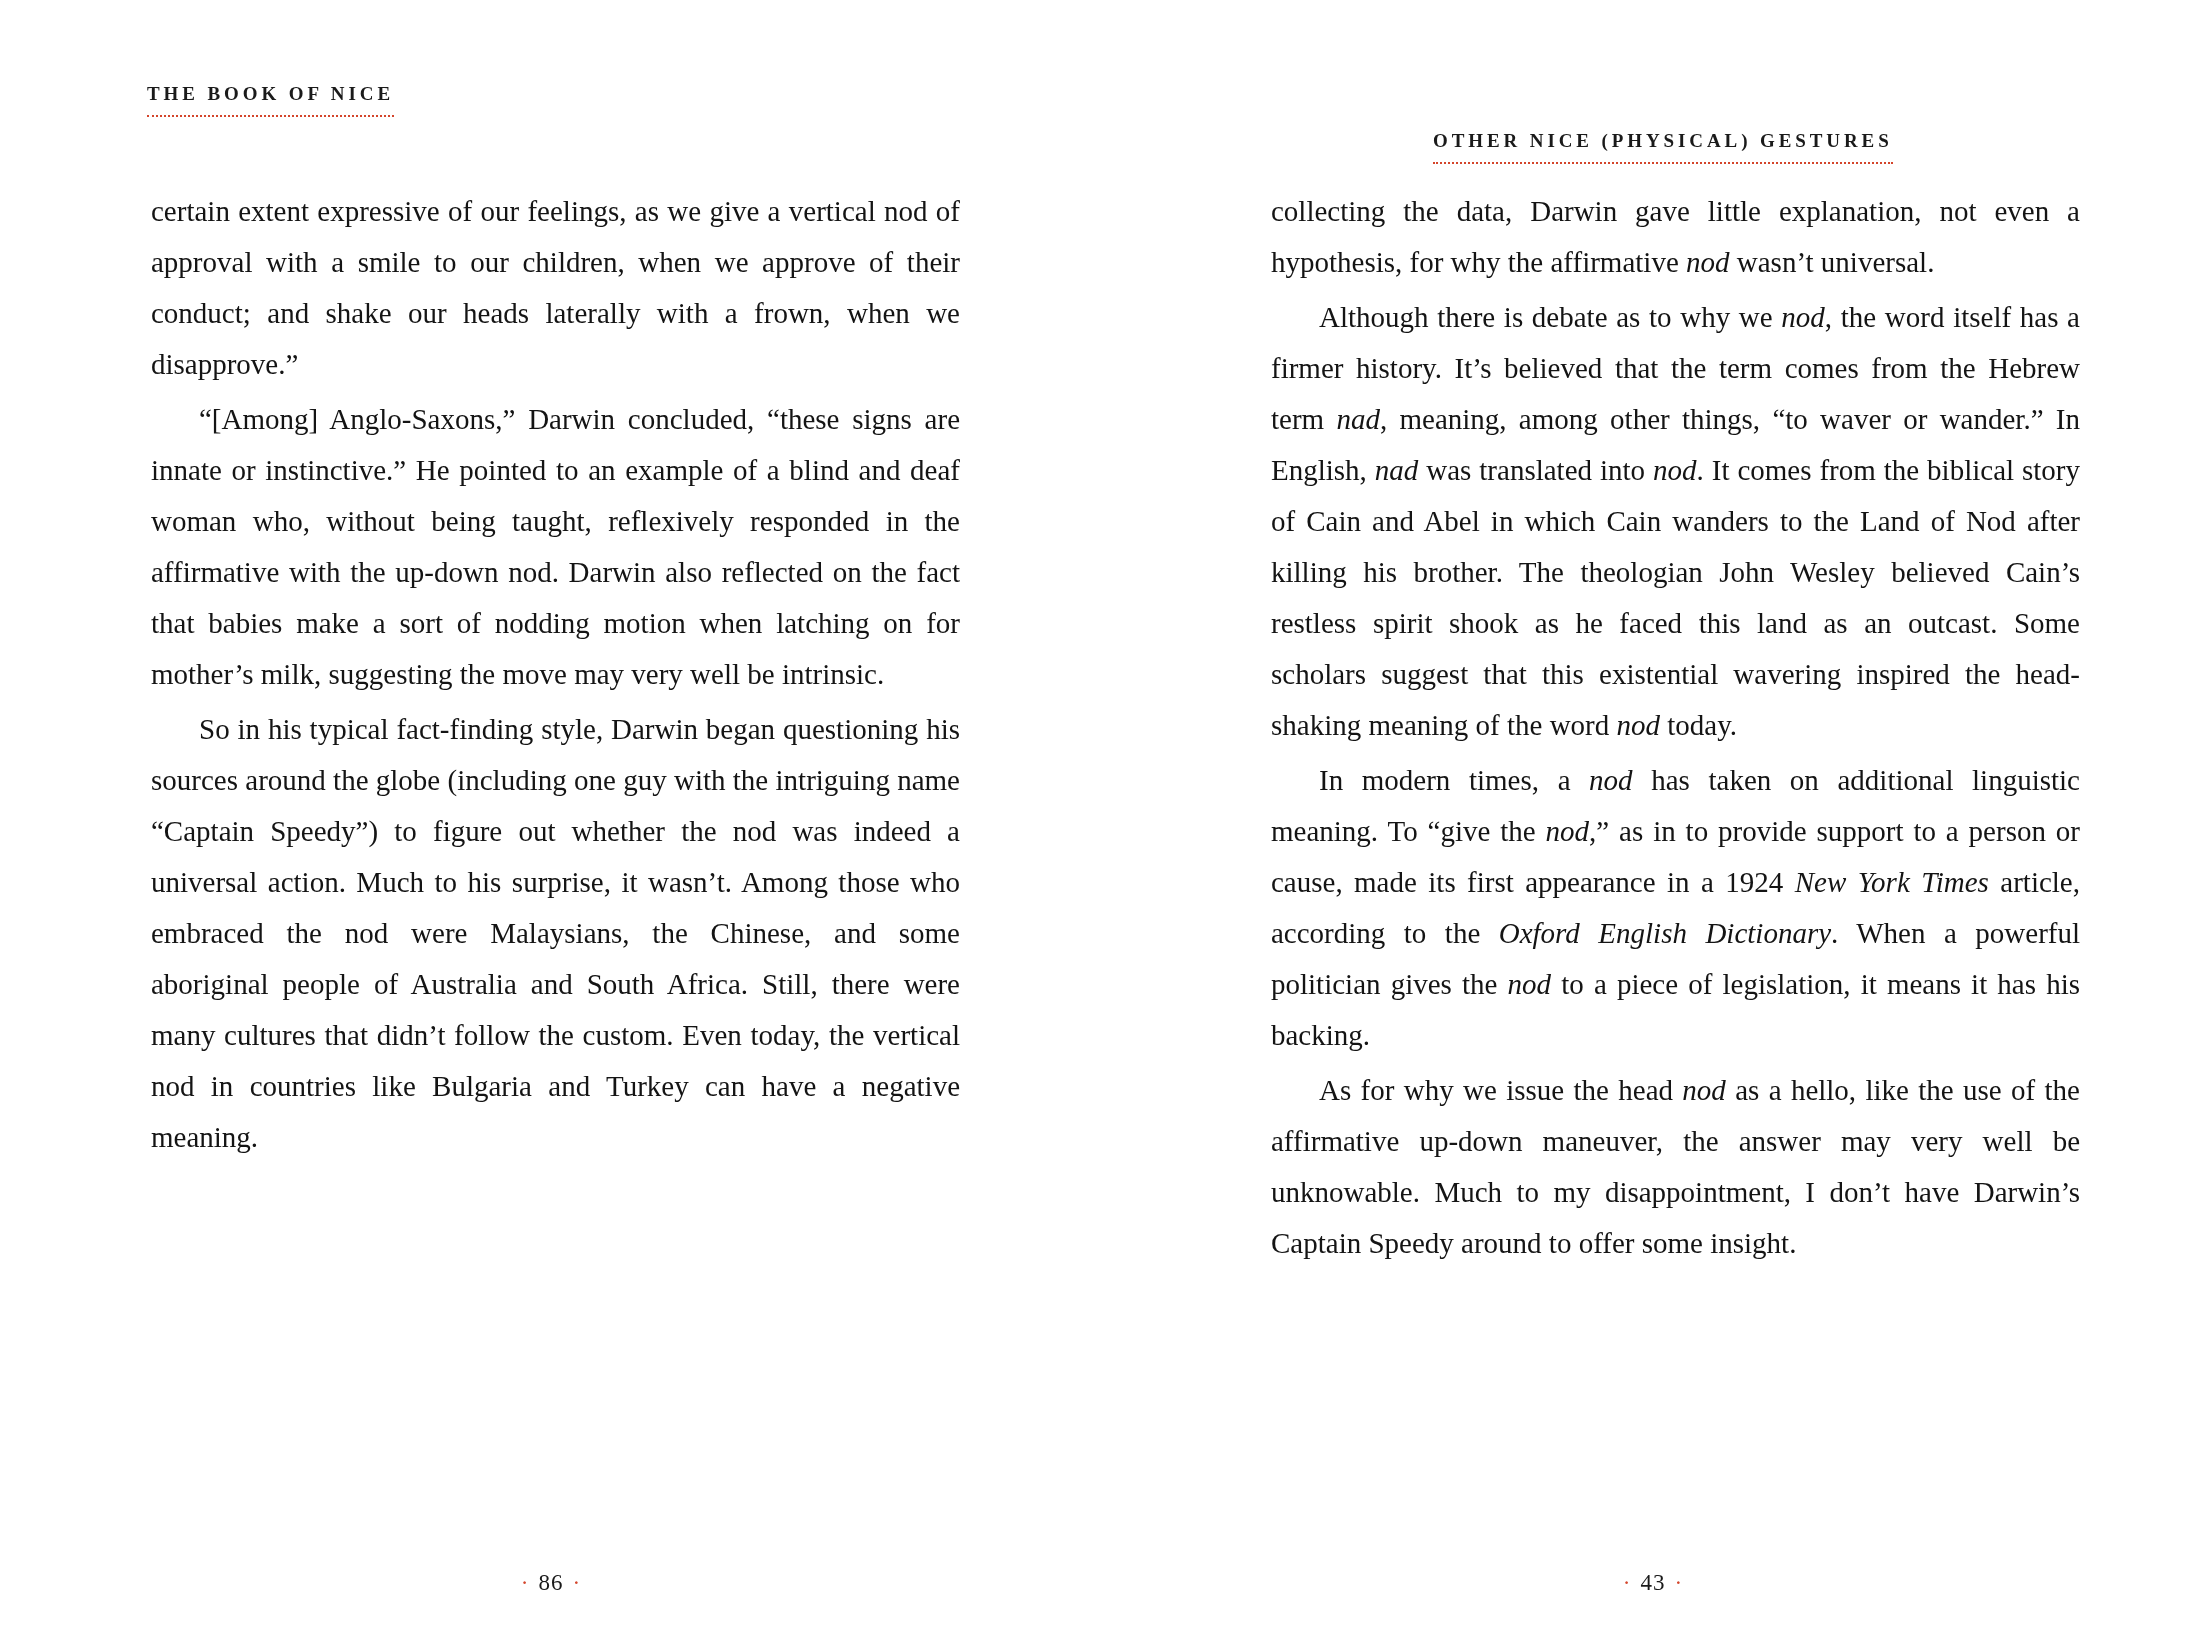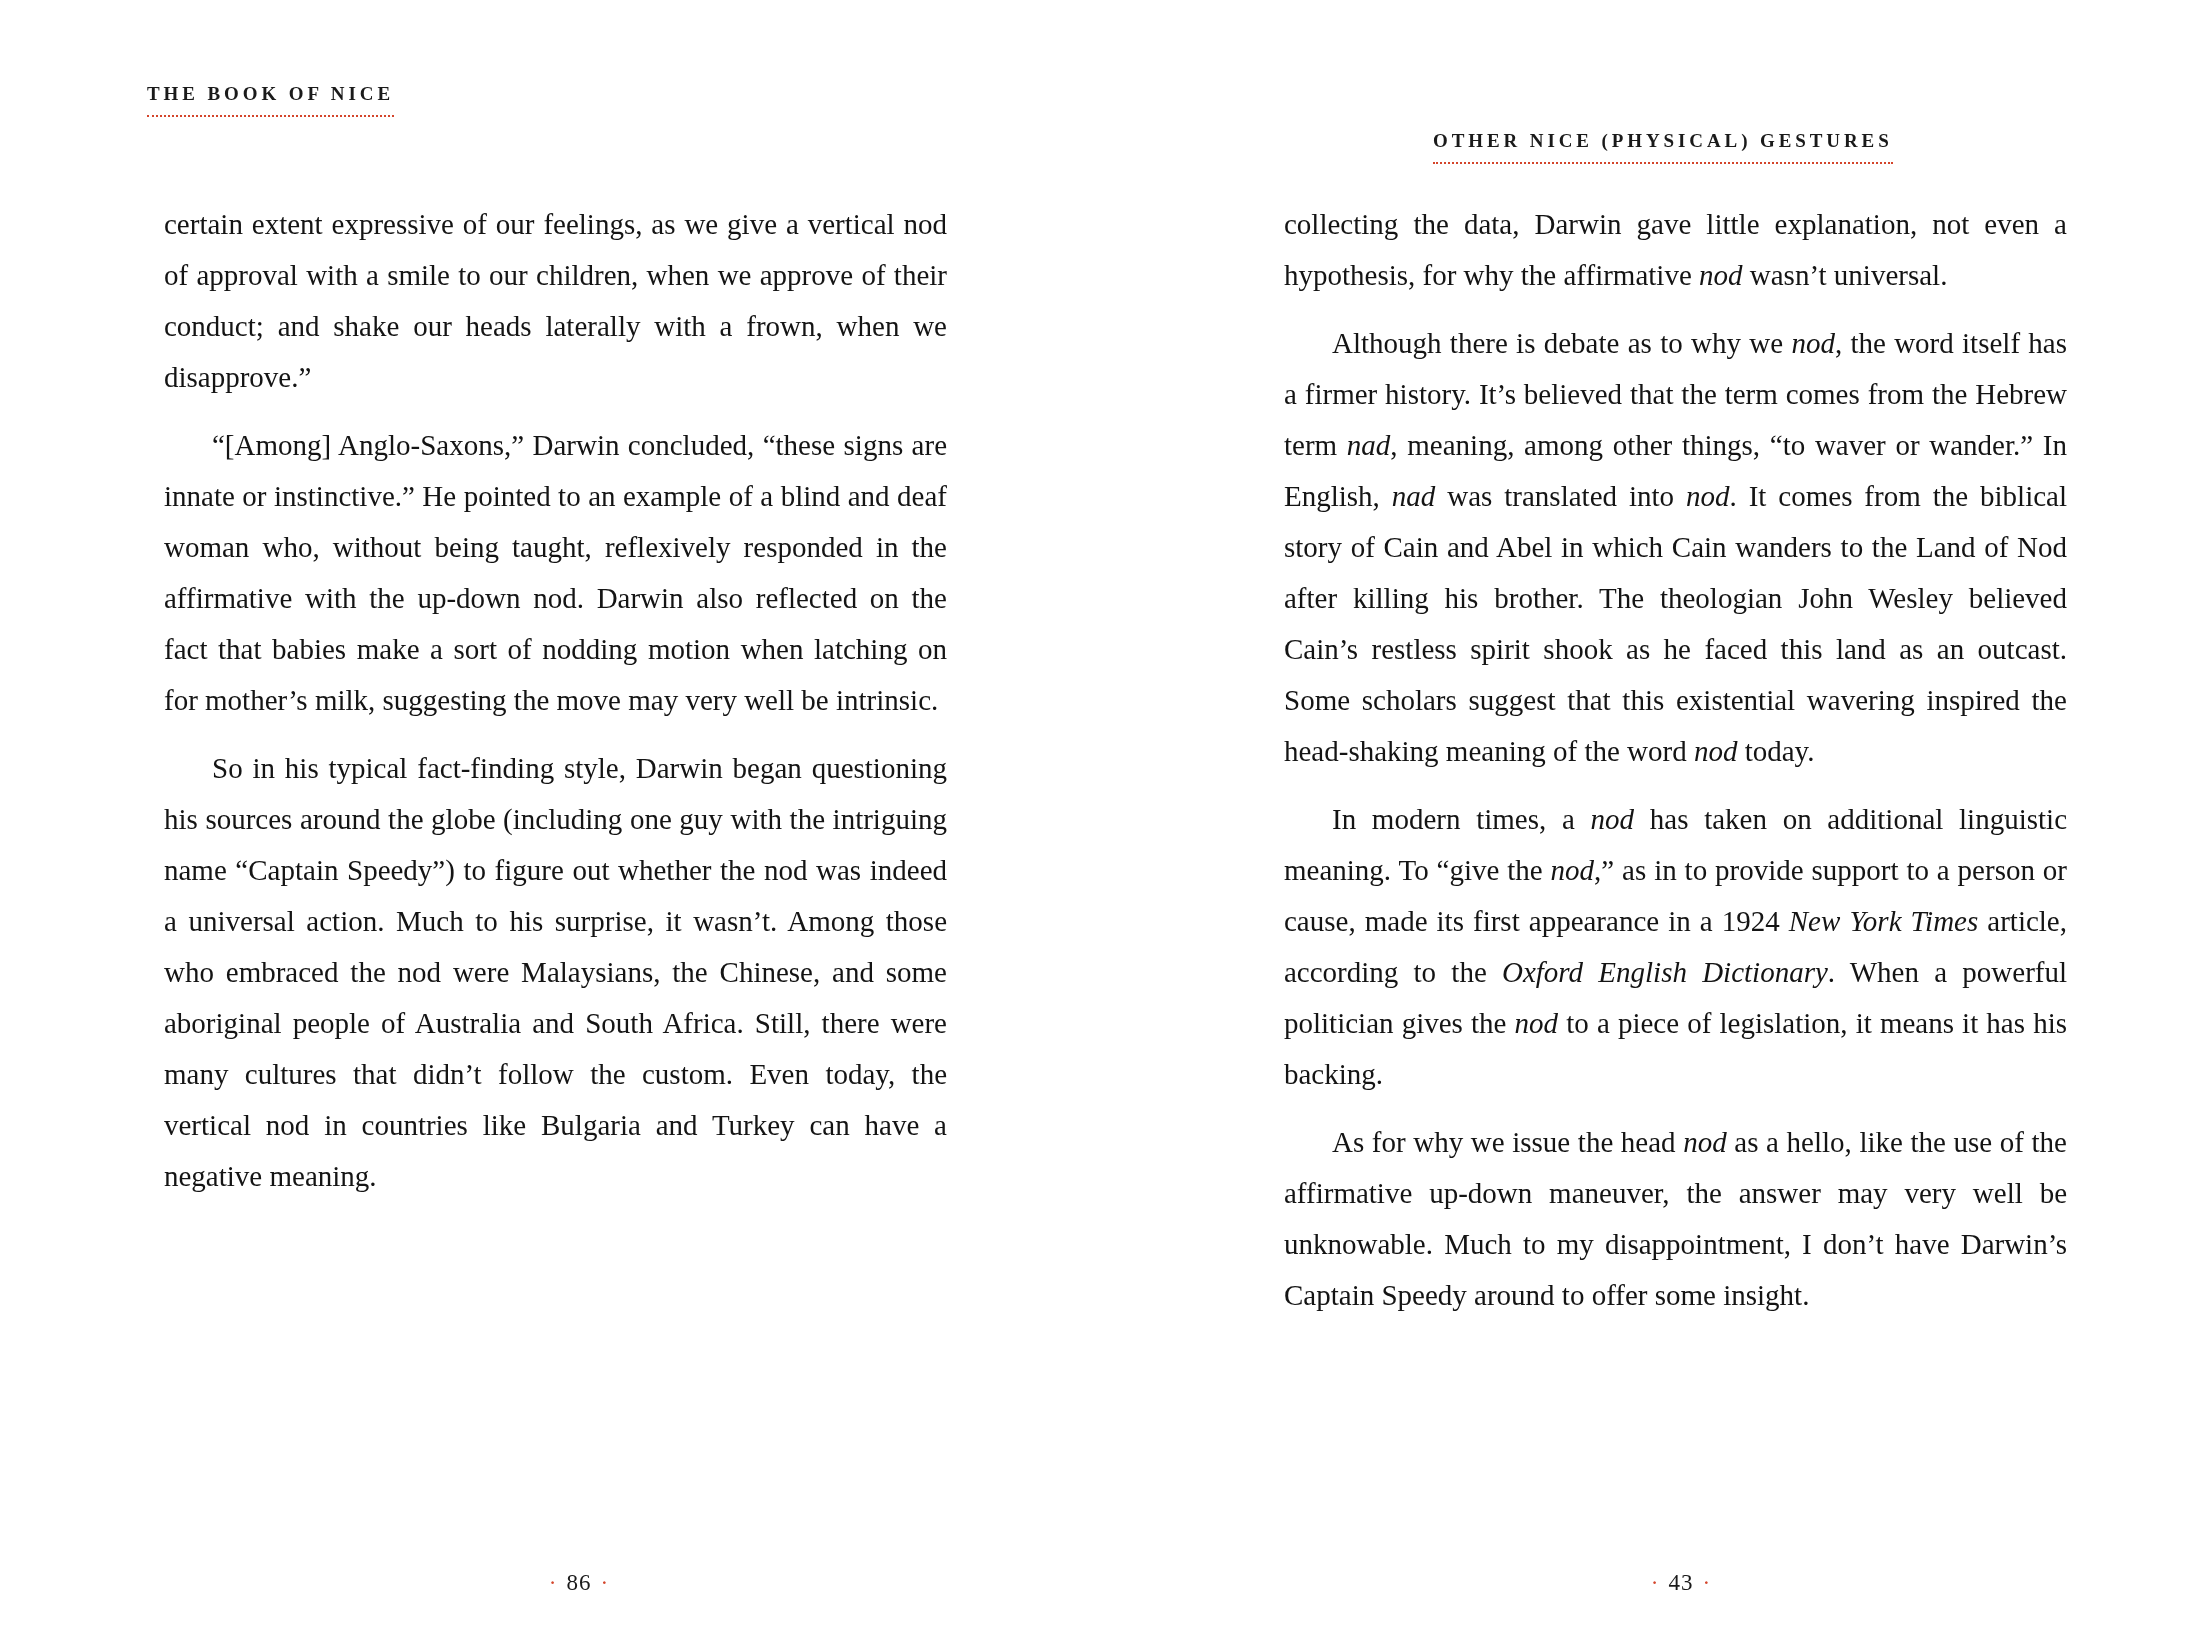--- a/index.html
+++ b/index.html
@@ -68,34 +68,33 @@
     text-justify: inter-word;
     color: #141414;
   }
   .col-left {
     left: 147px;
   }
   .col-right {
     left: 165px;
   }
   .column p {
-    margin: 17px;
+    margin: 4px;
   }
   .column p.indent {
     text-indent: 48px;
   }
   .folio {
     position: absolute;
     bottom: 57px;
     width: 100%;
     text-align: center;
     font-size: 23px;
     letter-spacing: 0.9px;
     color: #1a1a1a;
-    margin-left: 28px;
   }
   .folio .dot {
     color: #d4452b;
     padding: 0 9.2px;
     font-size: 23px;
   }
   em { }
 </style>
 </head>
 <body>

